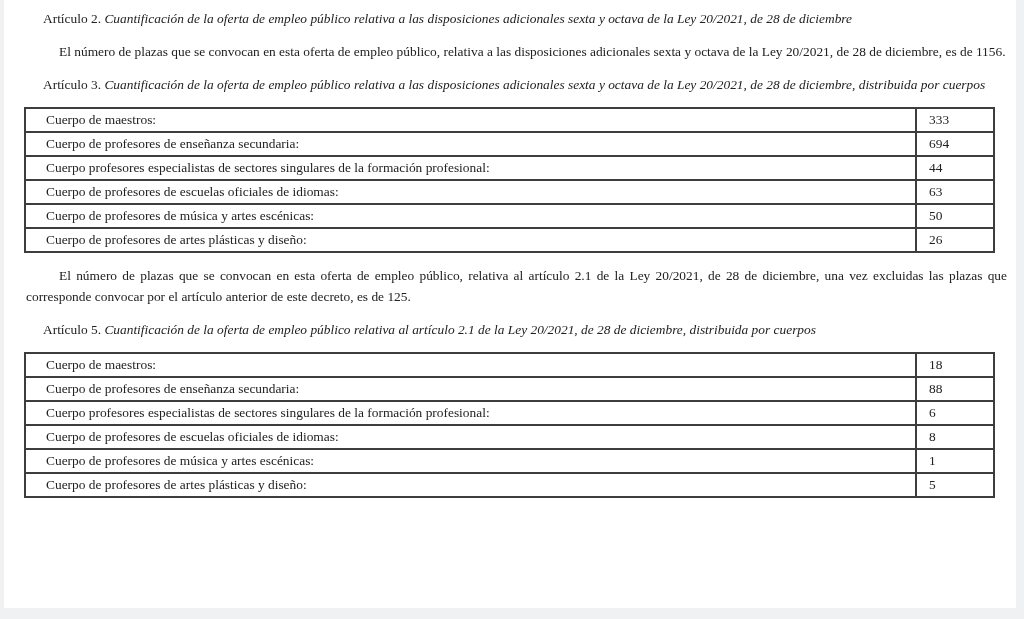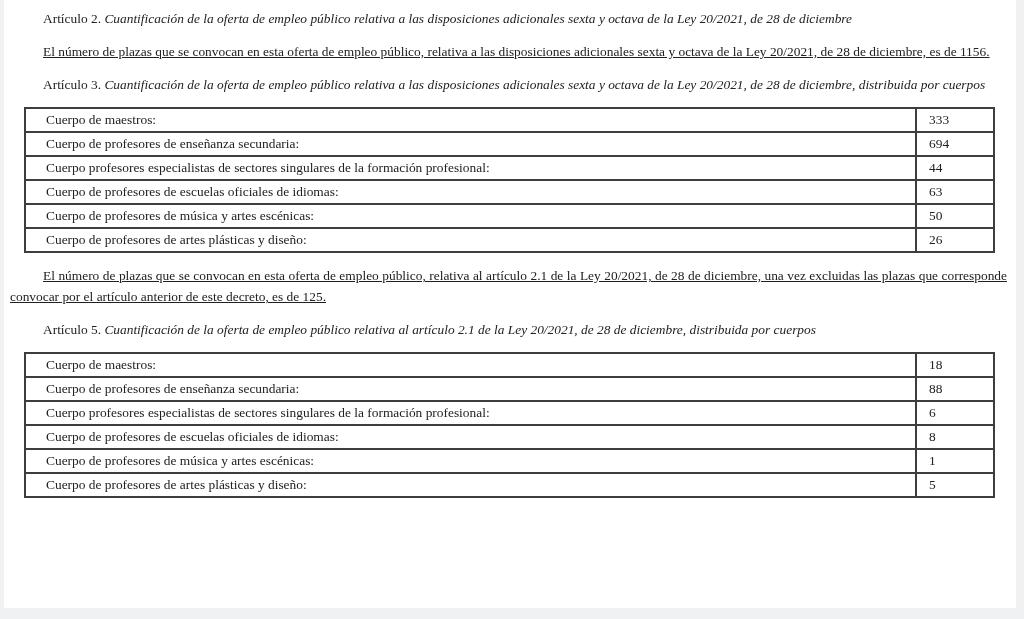--- a/index.html
+++ b/index.html
@@ -24,26 +24,25 @@
   }
   .article{
     margin:0 0 12px 0;
     font-size:13.4px;line-height:21px;
     color:var(--text);
     text-indent:33px;
     white-space:normal;
   }
   .article .title{font-style:italic;}
   .para{
-    margin:0 0 12px 0;
+    margin:0 0 12px 16px;
     font-size:13.4px;line-height:21px;
     color:var(--text);
     text-indent:33px;
     text-align:justify;
-    text-decoration:underline;
   }
   table.cuerpos{
     border-collapse:collapse;
     table-layout:fixed;
     width:calc(100% - 26px);
     margin:0 4px 12px 14px;
   }
   table.cuerpos td{
     border:2px solid var(--border);
     font-size:13.4px;line-height:17px;

